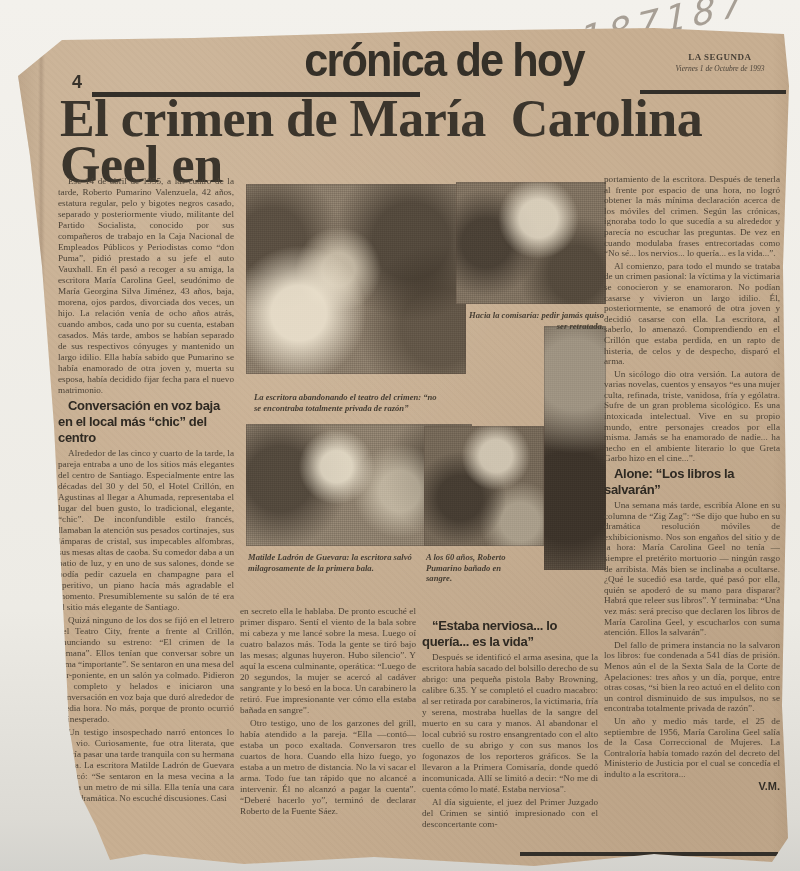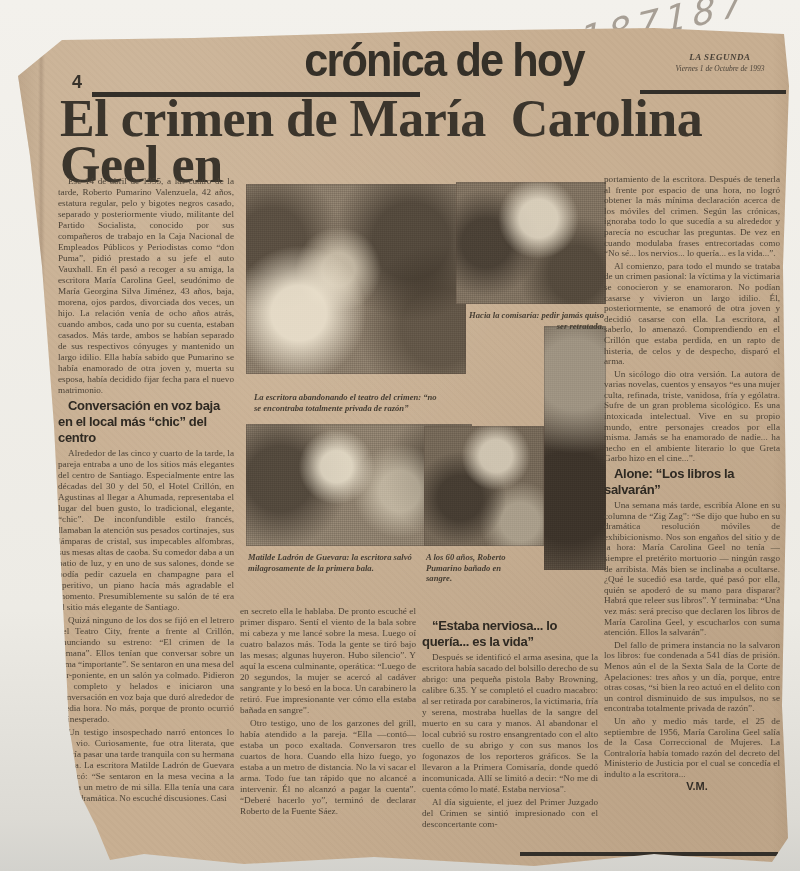--- a/index.html
+++ b/index.html
@@ -31,21 +31,21 @@
   .pagenum{position:absolute;left:58px;top:46px;font-family:"Liberation Sans",sans-serif;font-weight:bold;font-size:18px;color:#37322b;}
   .rule{position:absolute;background:#332f29;}
   .rule-left{left:78px;top:66px;width:328px;height:5px;}
   .rule-right{left:626px;top:64px;width:146px;height:4px;}
   .masthead{
     position:absolute;left:230px;top:6px;width:400px;text-align:center;
     font-family:"Liberation Sans",sans-serif;font-weight:bold;font-size:47px;
     letter-spacing:-2px;color:#353028;transform:scaleX(.92);
   }
   .edition{position:absolute;left:636px;top:26px;width:140px;text-align:center;color:#4a4238;}
-  .edition .paper-name{font-weight:bold;font-style:italic;font-size:9px;letter-spacing:.5px;}
+  .edition .paper-name{font-weight:bold;font-size:9px;letter-spacing:.5px;}
   .edition .date{font-style:italic;font-size:7.5px;margin-top:2px;text-align:center;}
   .headline{
     position:absolute;left:46px;top:70px;width:724px;
     font-family:"Liberation Serif",serif;font-weight:bold;font-size:52px;line-height:46px;
     color:#3b352c;letter-spacing:-.5px;
   }
   .col{
     position:absolute;width:176px;overflow:hidden;
     font-size:9.2px;line-height:11px;text-align:justify;color:#4c4337;
     word-spacing:-.2px;
@@ -53,21 +53,21 @@
   .col p{margin:0 0 2px 0;text-indent:10px;}
   .col p.noindent{text-indent:0;}
   .col1{left:44px;top:150px;height:672px;}
   .col2{left:226px;top:580px;height:262px;}
   .col3{left:408px;top:592px;height:248px;}
   .col4{left:590px;top:148px;height:678px;line-height:10.6px;}
   .subhead{
     font-family:"Liberation Sans",sans-serif;font-weight:bold;font-size:13px;line-height:16px;
     color:#2e2922;text-align:left;text-indent:0;margin:6px 0 5px 0;letter-spacing:-.3px;
   }
-  .byline{text-align:center;font-family:"Liberation Sans",sans-serif;font-weight:bold;font-size:11px;color:#332e27;margin-top:4px;}
+  .byline{text-align:right;font-family:"Liberation Sans",sans-serif;font-weight:bold;font-size:11px;color:#332e27;margin-top:4px;}
   .photo{position:absolute;box-shadow:0 0 0 1px rgba(80,65,50,.25) inset;}
   .photo-a{
     left:232px;top:158px;width:220px;height:190px;background-color:#968875;
     background-image:
       radial-gradient(circle at 24% 68%, rgba(238,228,208,.9) 0 13%, rgba(238,228,208,0) 32%),
       radial-gradient(circle at 42% 45%, rgba(225,214,192,.7) 0 10%, rgba(225,214,192,0) 26%),
       radial-gradient(circle at 12% 30%, rgba(52,43,33,.55) 0 14%, rgba(52,43,33,0) 30%),
       radial-gradient(circle at 75% 30%, rgba(48,40,31,.6) 0 18%, rgba(48,40,31,0) 38%),
       radial-gradient(circle at 88% 75%, rgba(60,50,38,.5) 0 16%, rgba(60,50,38,0) 34%),
       repeating-linear-gradient(0deg, rgba(55,45,35,.16) 0 1px, transparent 1px 2px),

